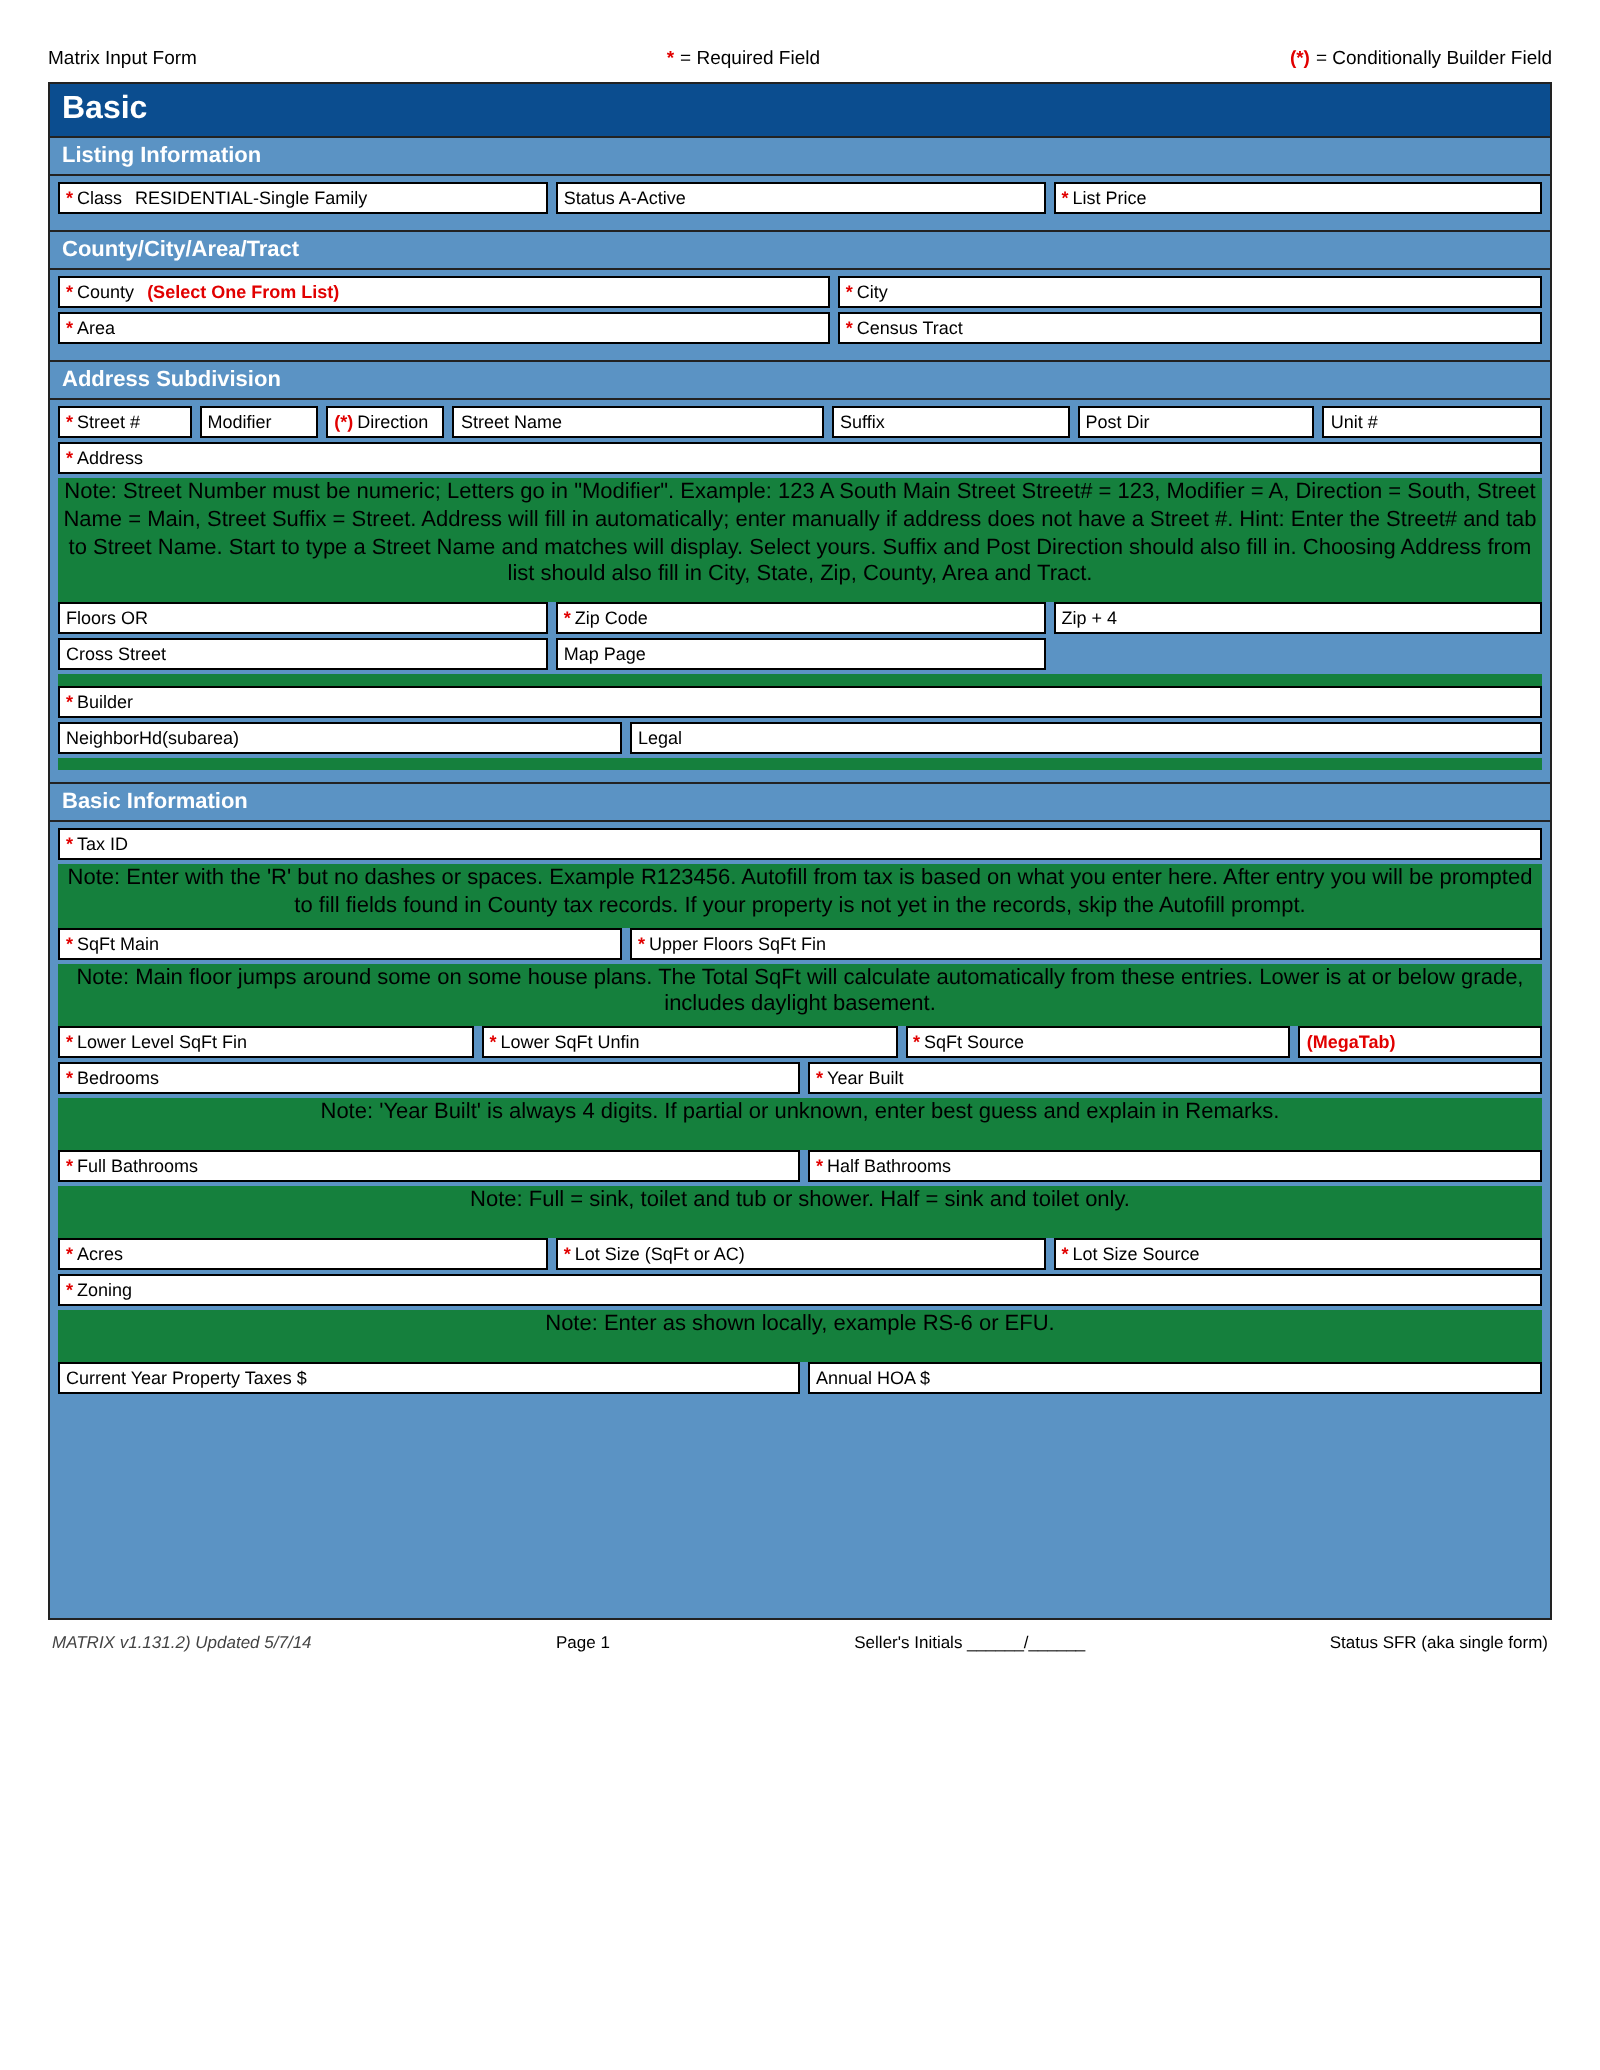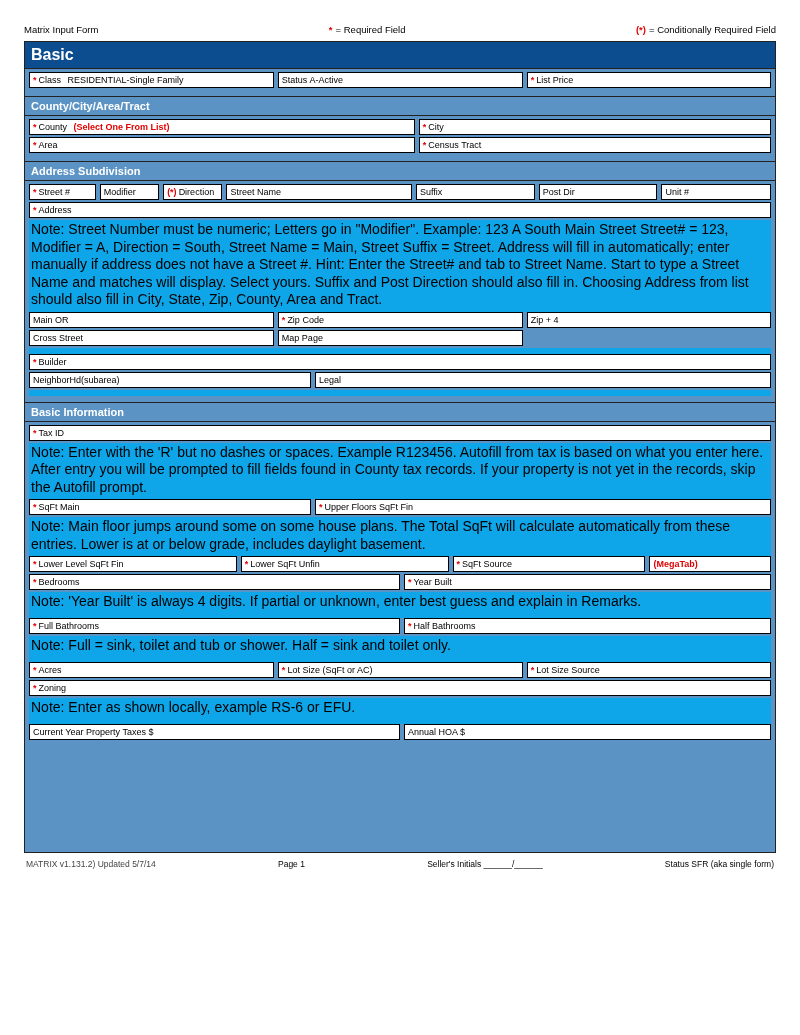--- a/index.html
+++ b/index.html
@@ -51,56 +51,58 @@
     border:1px solid #000;
     padding:2px 3px;
     font-size:9px;
     display:flex;
     align-items:center;
     gap:2px;
     min-height:14px;
   }
   .cell .star { color:#e10000; font-weight:bold; }
   .note {
-    background:#0ea5e9;
+    background:#15803d;
     color:#000;
-    font-size:14px;
+    font-size:11px;
     padding:1px 2px 3px 2px;
     line-height:1.25;
+    text-align:center;
   }
   .footer {
     display:flex;
     justify-content:space-between;
     font-size:8.5px;
     margin-top:6px;
     padding:0 2px;
   }
-  .light { color:#444; }
+  .light { color:#444;font-style:italic; }
 </style>
 </head>
 <body>
 
 <div class="page">
 
   <div class="top-row">
     <div class="item">
         <span>Matrix Input Form</span>
       </div>
     <div class="item">
       <span class="red">*</span>
       <span>= Required Field</span>
     </div>
     <div class="item">
       <span class="red">(*)</span>
-      <span>= Conditionally Required Field</span>
+      <span>= Conditionally Builder Field</span>
     </div>
   </div>
 
   <div class="section-title">Basic</div>
 
+  <div class="subheader">Listing Information</div>
   <div class="body-area">
     <div class="row">
       <div class="cell" style="flex:0 0 33%">
         <span class="star">*</span>
         <span>Class</span>&nbsp;
         <span>RESIDENTIAL-Single Family</span>
       </div>
       <div class="cell" style="flex:0 0 33%">
         <span>Status A-Active</span>
       </div>
@@ -165,21 +167,21 @@
     </div>
     <div class="row">
       <div class="cell" style="flex:1">
         <span class="star">*</span>
         <span>Address</span>
       </div>
     </div>
     <div class="note" style="min-height:62px">Note: Street Number must be numeric; Letters go in "Modifier". Example: 123 A South Main Street  Street# = 123, Modifier = A, Direction = South, Street Name = Main, Street Suffix = Street. Address will fill in automatically; enter manually if address does not have a Street #. Hint: Enter the Street# and tab to Street Name. Start to type a Street Name and matches will display. Select yours. Suffix and Post Direction should also fill in. Choosing Address from list should also fill in City, State, Zip, County, Area and Tract.</div>
     <div class="row">
       <div class="cell" style="flex:0 0 33%">
-        <span>Main OR</span>
+        <span>Floors OR</span>
       </div>
       <div class="cell" style="flex:0 0 33%">
         <span class="star">*</span>
         <span>Zip Code</span>
       </div>
       <div class="cell" style="flex:1">
         <span>Zip + 4</span>
       </div>
     </div>
     <div class="row">

